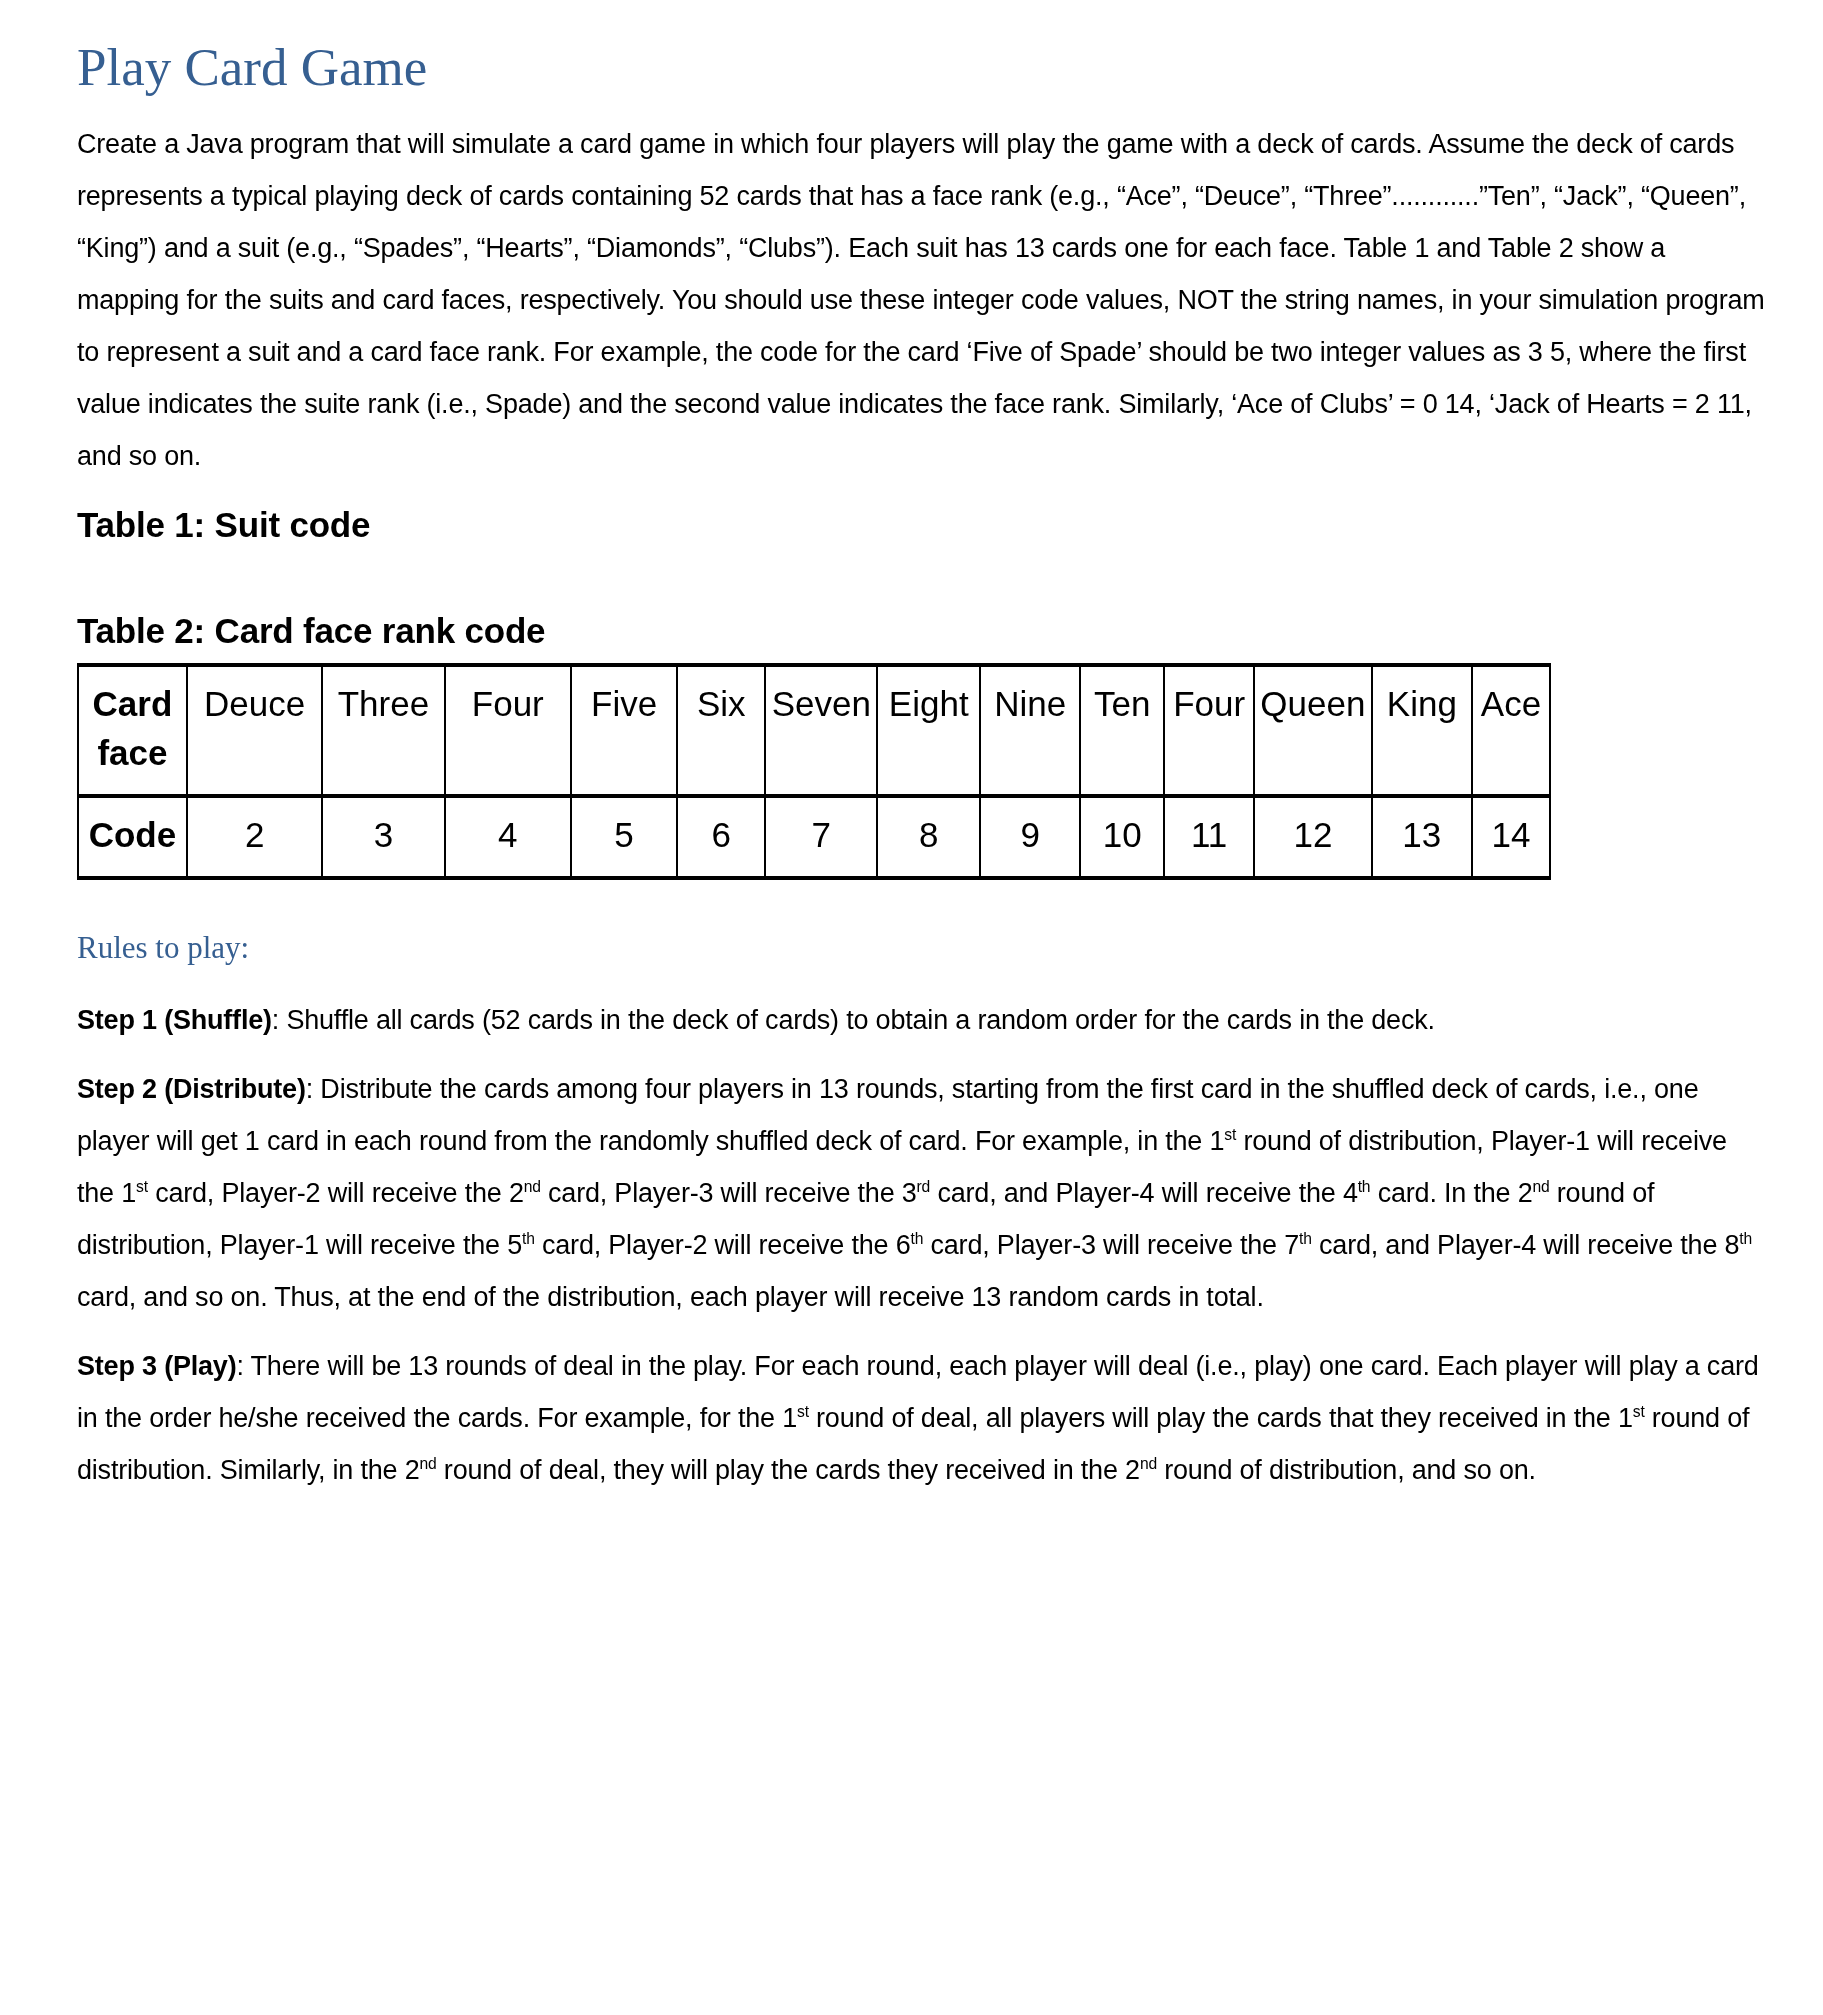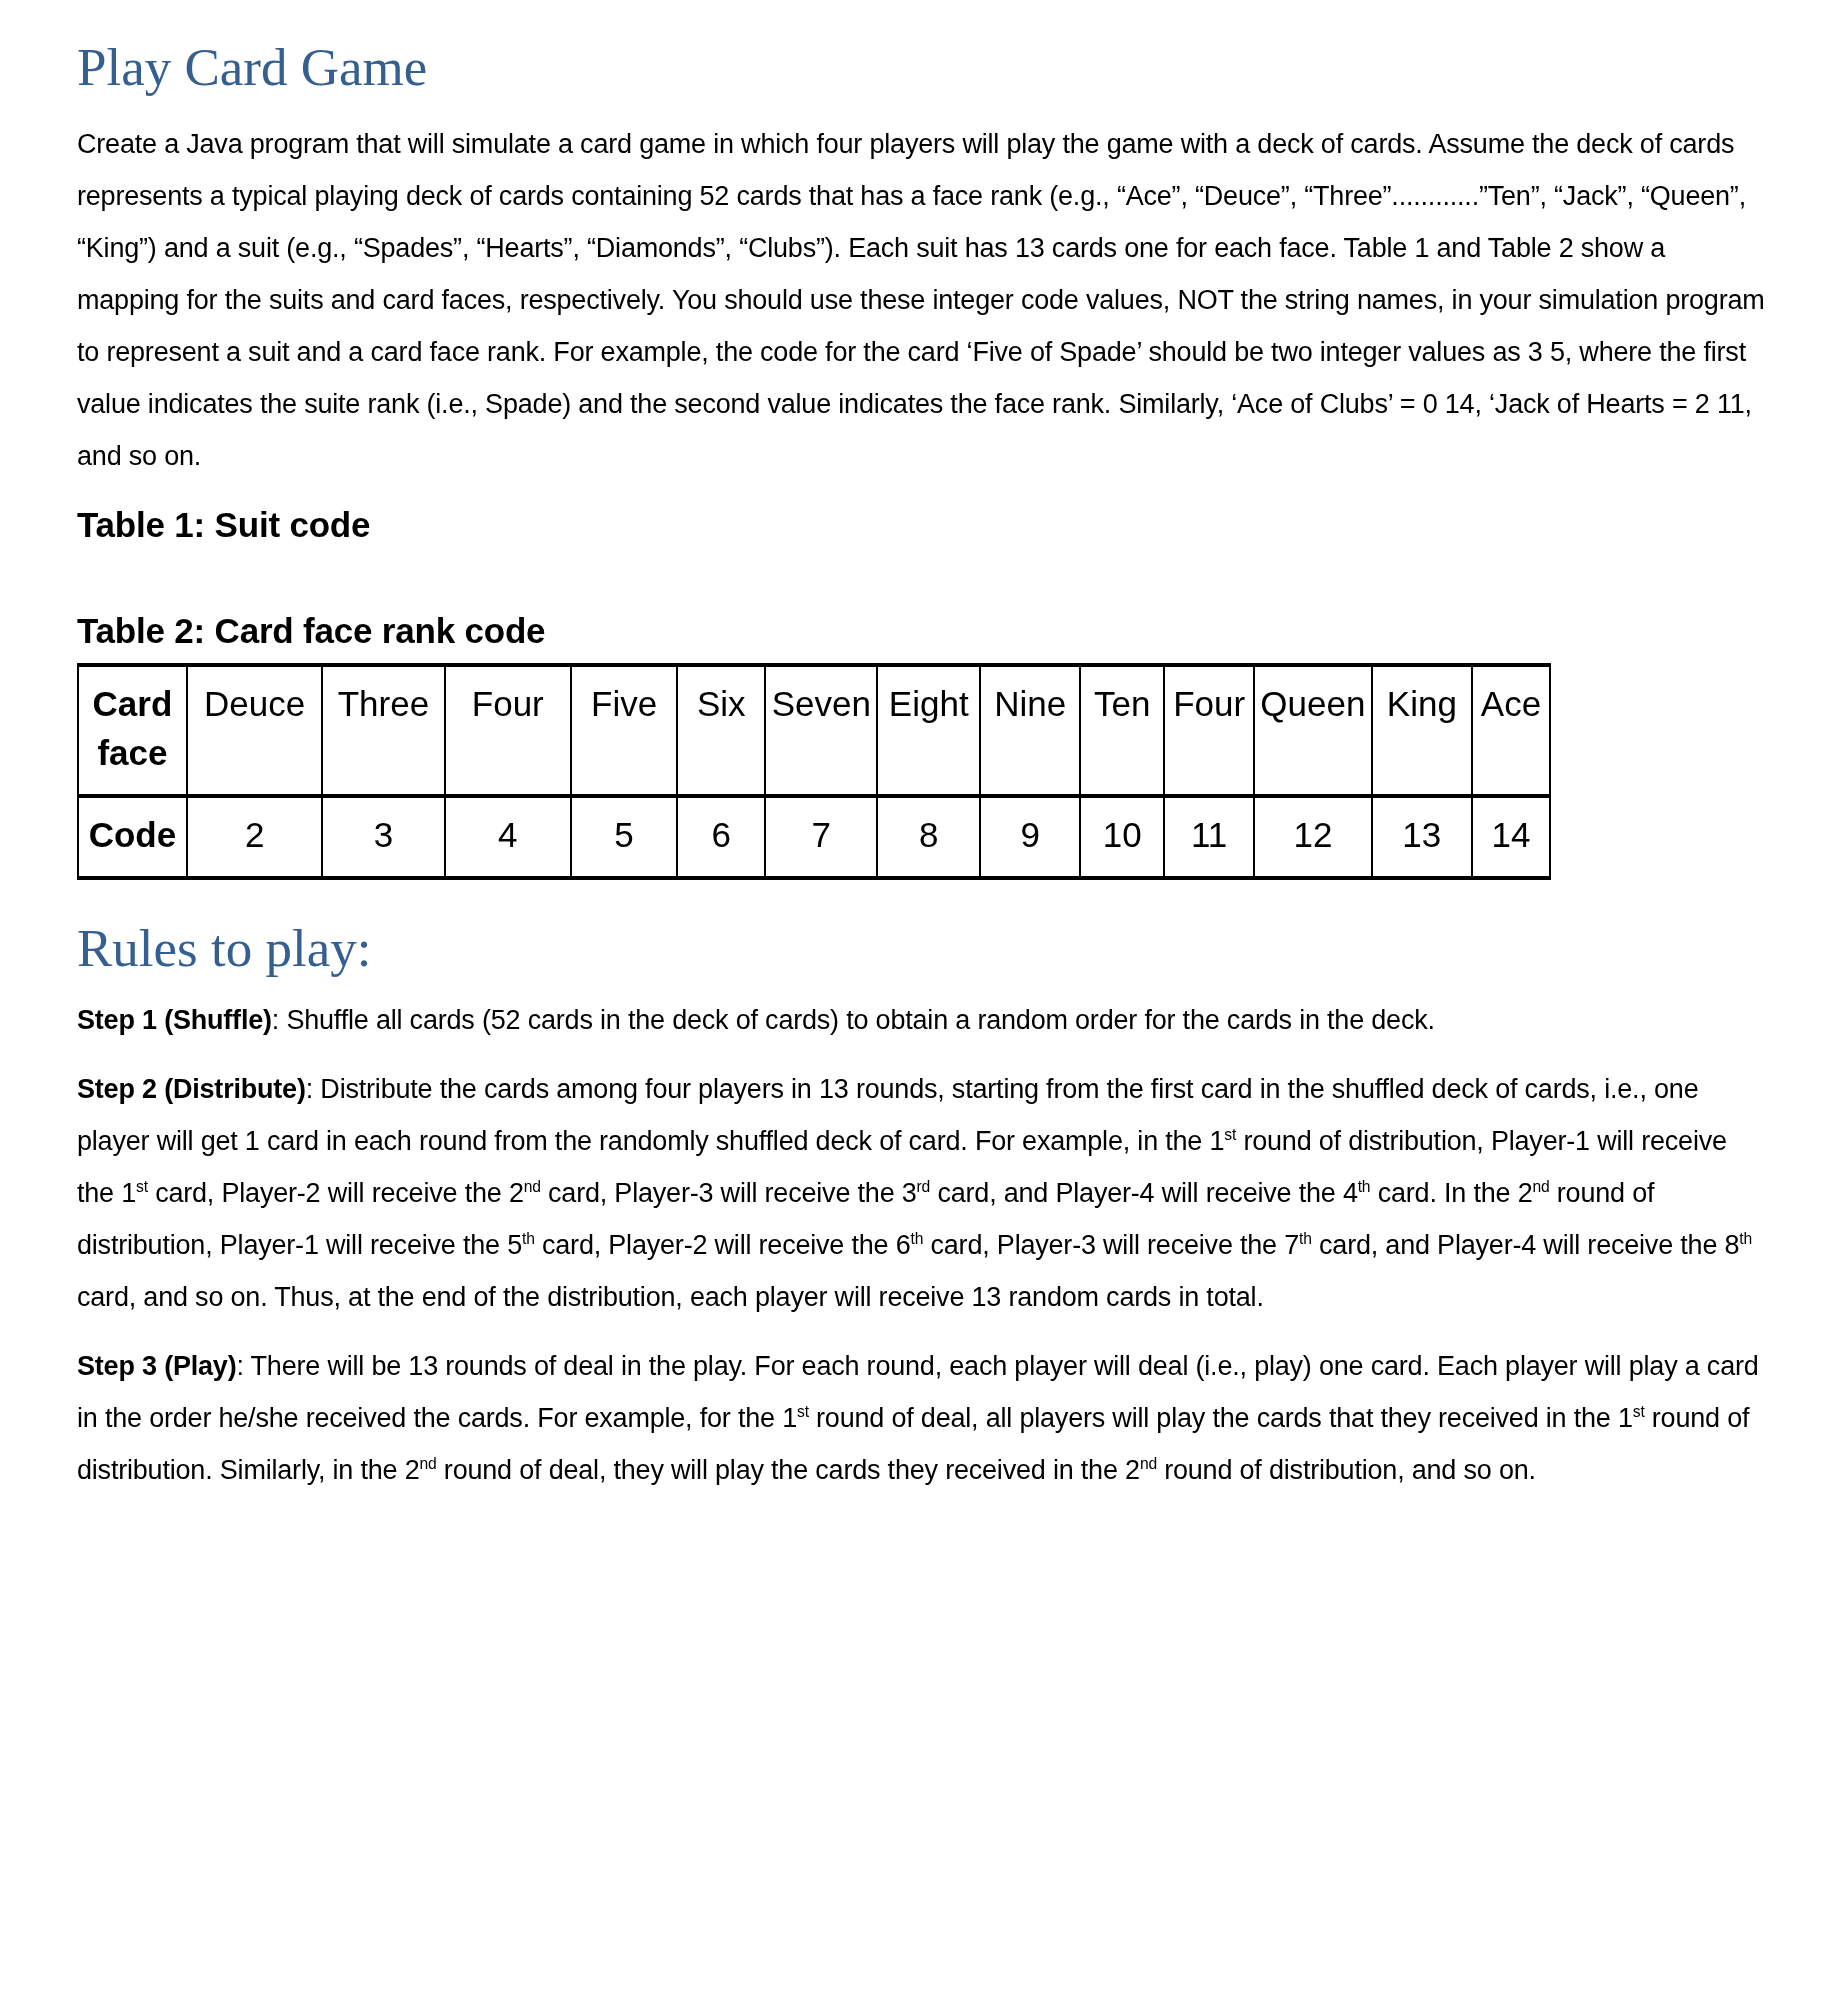--- a/index.html
+++ b/index.html
@@ -20,21 +20,21 @@
     font-weight: 400;
     color: #365F91;
     font-size: 53px;
     line-height: 80px;
     margin: 0 0 11.3px 0;
   }
   h2.rules-heading {
     font-family: "Liberation Serif", "DejaVu Serif", serif;
     font-weight: 400;
     color: #365F91;
-    font-size: 53px;
+    font-size: 31px;
     line-height: 68px;
     margin: 34px 0 12px 0;
   }
   p.body-text {
     font-size: 27px;
     line-height: 52px;
     letter-spacing: -0.2px;
     margin: 0;
     max-width: 1693px;
   }

